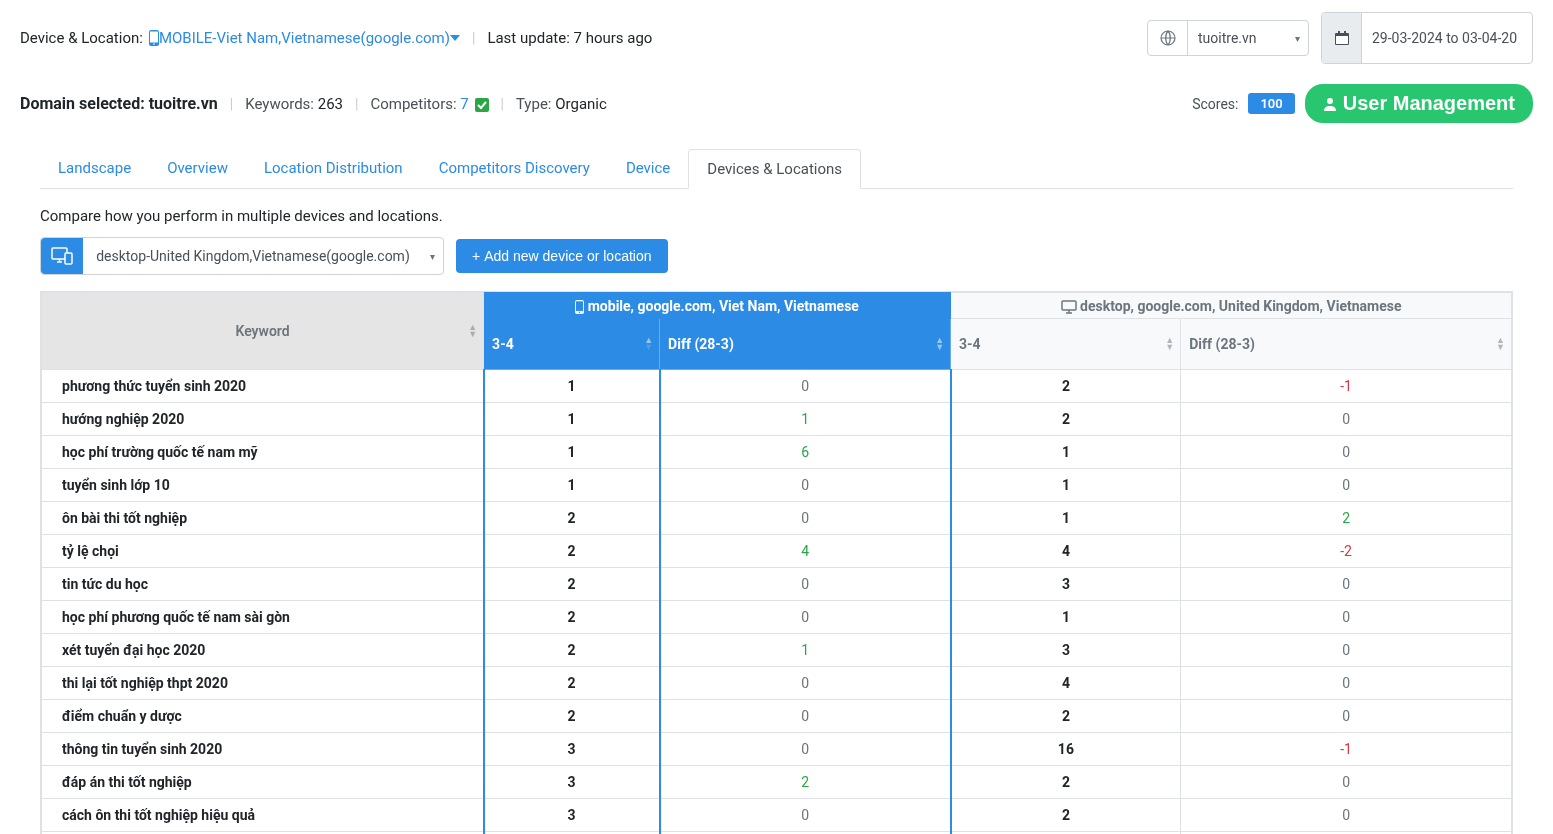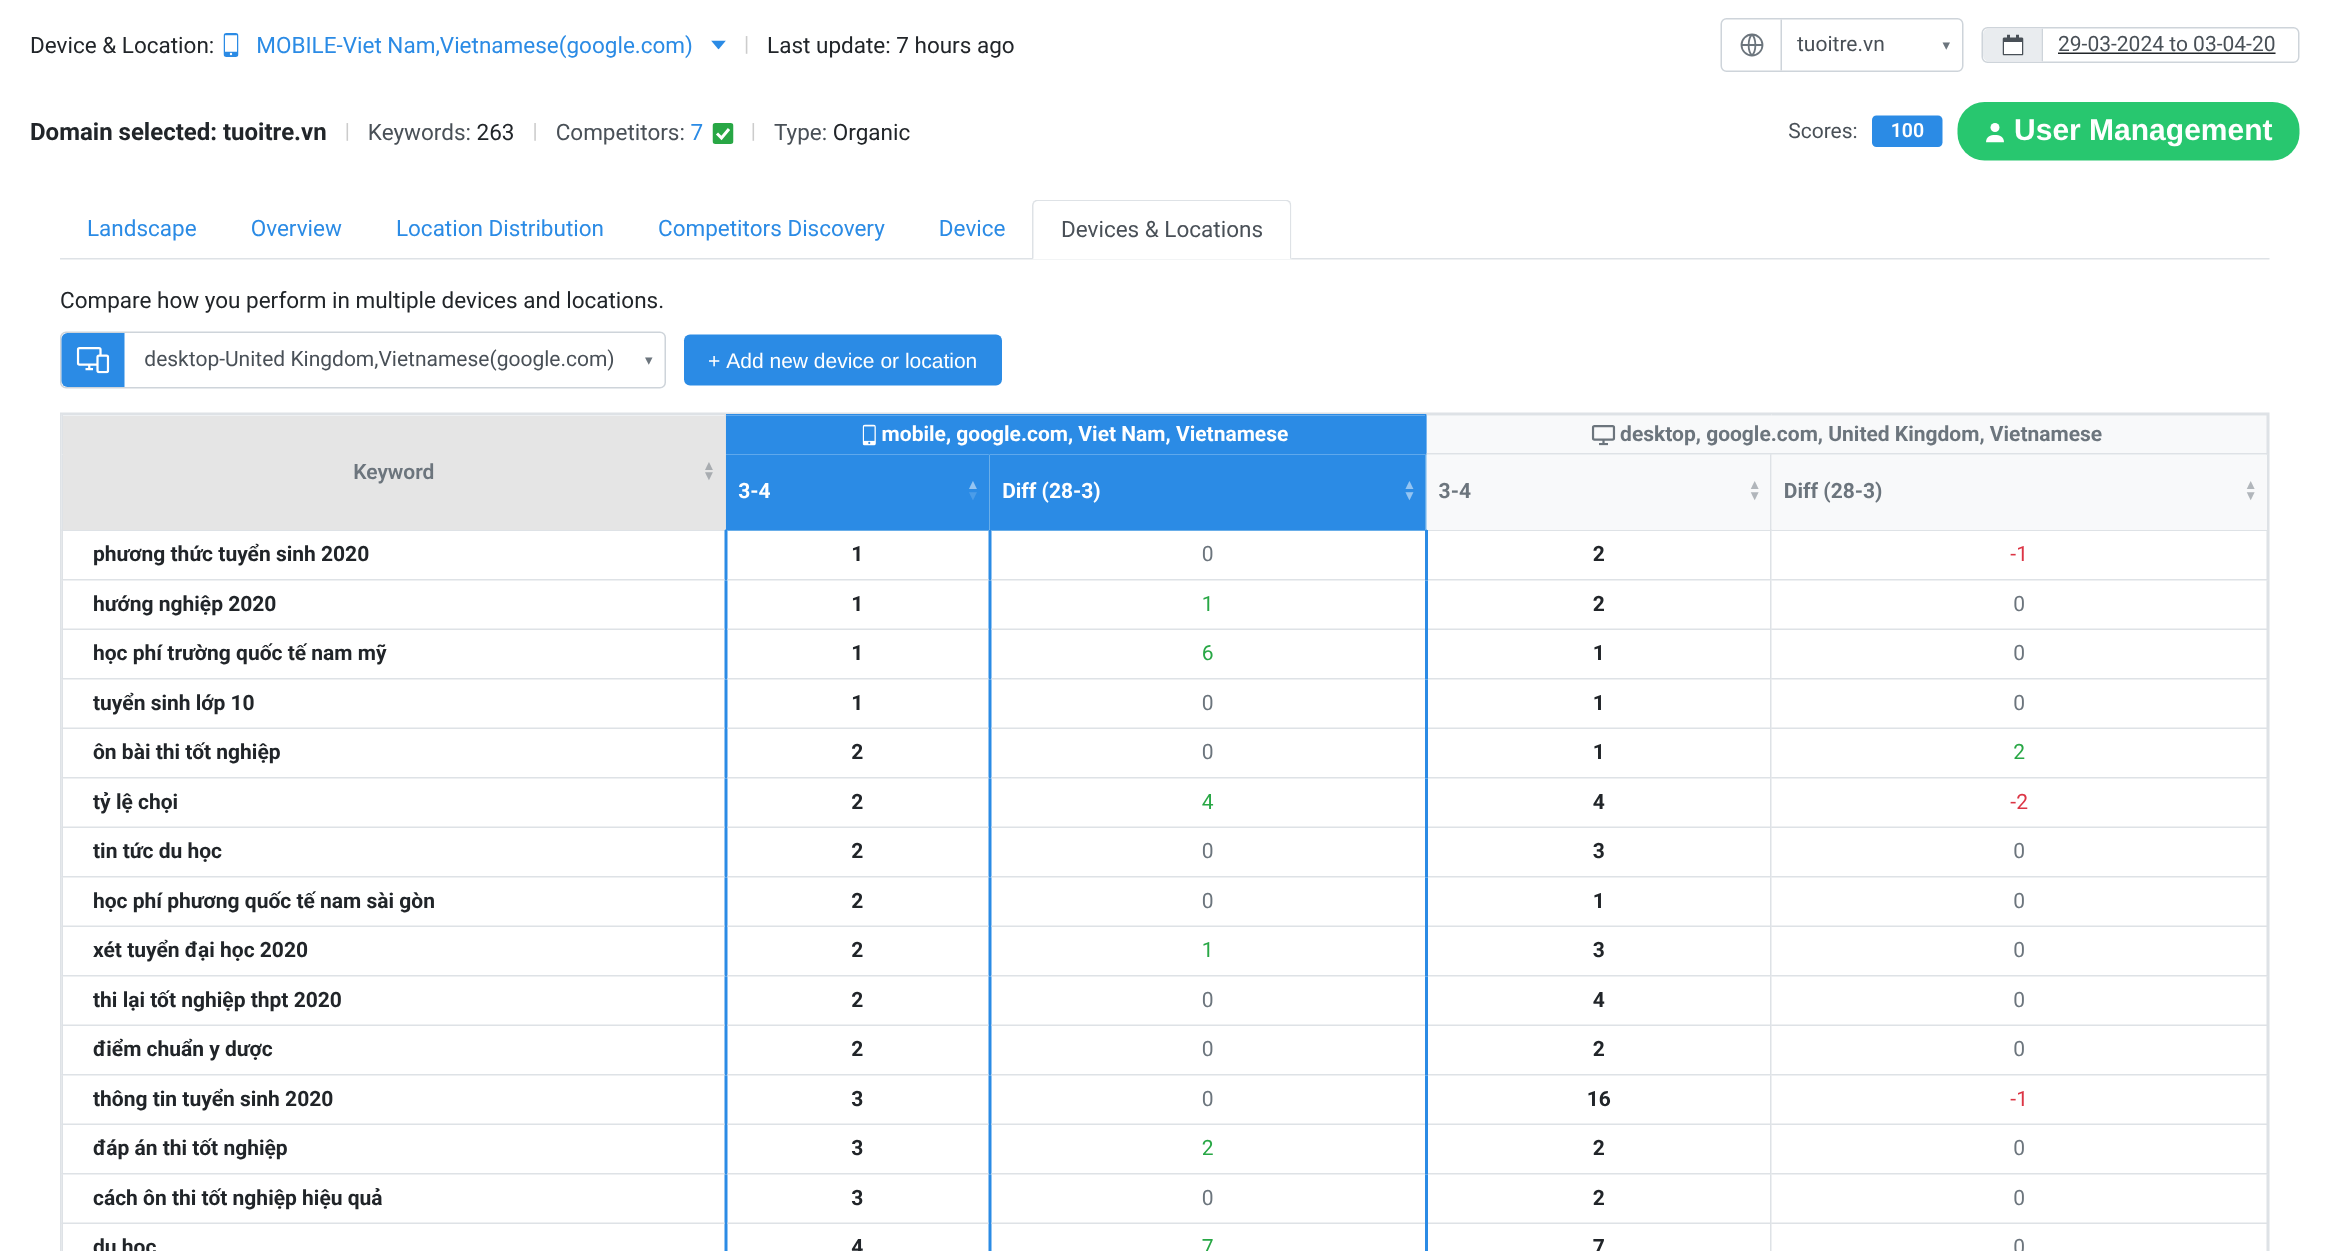--- a/index.html
+++ b/index.html
@@ -1,28 +1,28 @@
 <!DOCTYPE html>
 <html><head>
 <meta charset="utf-8">
 <style>
 * { box-sizing: border-box; margin: 0; padding: 0; }
 body { font-family: -apple-system, BlinkMacSystemFont, "Segoe UI", Roboto, sans-serif; font-size: 14px; color: #212529; background: #fff; }
 
 .top-bar { display: flex; align-items: center; padding: 12px 20px; gap: 8px; }
 .top-bar-left { display: flex; align-items: center; gap: 6px; flex: 1; }
 .label-text { color: #212529; font-size: 15px; }
-.device-location-link { color: #2b8be5; font-size: 15px; cursor: pointer; display: flex; align-items: center; gap: 12px; }
+.device-location-link { color: #2b8be5; font-size: 15px; cursor: pointer; display: flex; align-items: center; gap: 0; }
 .divider { color: #ccc; margin: 0 6px; }
 .top-bar-right { display: flex; align-items: center; gap: 12px; }
 .select-box { display: flex; align-items: center; border: 1px solid #ced4da; border-radius: 4px; background: #fff; height: 36px; }
 .select-icon-box { width: 40px; display: flex; align-items: center; justify-content: center; border-right: 1px solid #ced4da; height: 100%; color: #6c757d; }
 .select-text { padding: 0 28px 0 10px; min-width: 120px; color: #495057; position: relative; }
 .select-caret { position: absolute; right: 8px; top: 50%; transform: translateY(-50%); color: #6c757d; font-size: 10px; }
-.date-box { display: flex; align-items: center; border: 1px solid #ced4da; border-radius: 4px; height: 24px; text-decoration: underline; }
+.date-box { display: flex; align-items: center; border: 1px solid #ced4da; border-radius: 4px; height: 52px; }
 .date-icon-box { width: 40px; display: flex; align-items: center; justify-content: center; border-right: 1px solid #ced4da; height: 100%; background: #e9ecef; color: #495057; border-radius: 4px 0 0 4px; }
 .date-text { padding: 0 10px; color: #495057; white-space: nowrap; overflow: hidden; width: 170px; }
 
 .sub-bar { display: flex; align-items: center; padding: 8px 20px; gap: 6px; }
 .domain-selected { font-weight: 700; font-size: 16px; }
 .sub-stat { color: #495057; font-size: 15px; }
 .sub-stat-val { color: #212529; }
 .competitors-val { color: #2b8be5; }
 .check-icon { color: #28a745; margin-left: 2px; }
 .sub-right { margin-left: auto; display: flex; align-items: center; gap: 10px; }

